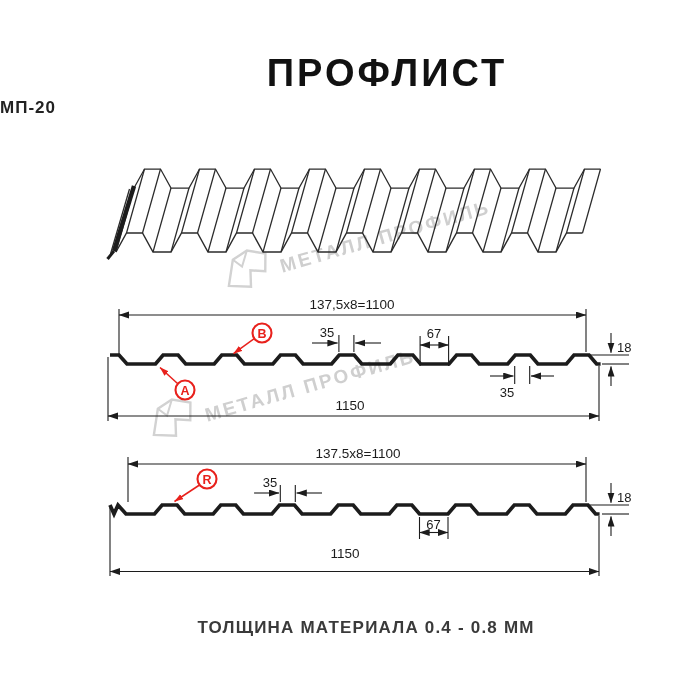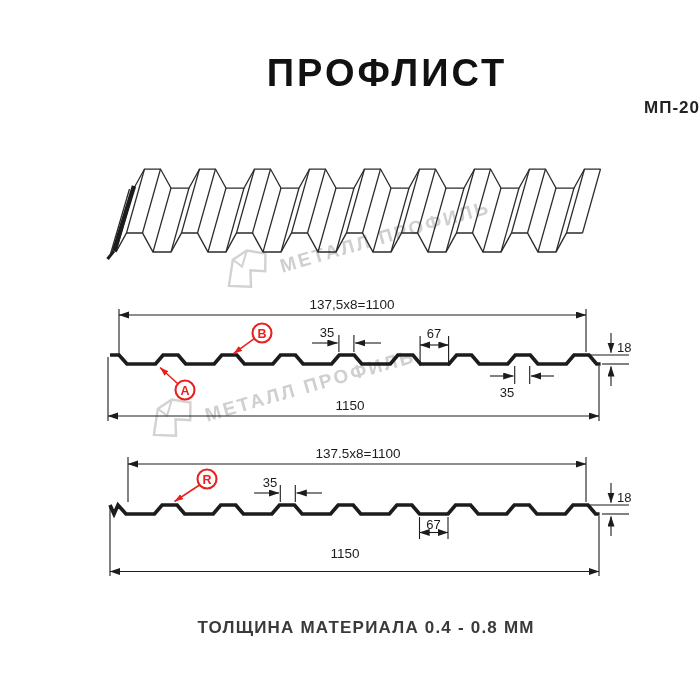--- a/index.html
+++ b/index.html
@@ -4,21 +4,21 @@
 <style>
   :root{
     --accent-red:#e8211c; --line:#1c1c1c; --watermark:#cfcfcf;
   }
   *{margin:0;padding:0;box-sizing:border-box}
   html,body{background:#fff}
   .page{position:relative;width:700px;height:700px;background:#ffffff;overflow:hidden;
         font-family:"Liberation Sans", sans-serif;}
   .title{position:absolute;left:0;top:52px;width:700px;text-align:center;
          font-size:38px;font-weight:800;letter-spacing:3px;color:#111;margin-left:37px;}
-  .subtitle{position:absolute;left:0;top:98px;width:700px;text-align:right;
+  .subtitle{position:absolute;left:0;top:98px;width:700px;text-align:left;
          font-size:17px;font-weight:700;letter-spacing:1px;color:#222;}
   .footer-note{position:absolute;left:16px;top:618px;width:700px;text-align:center;
          font-size:17px;font-weight:700;letter-spacing:1.2px;color:#3a3a3a;}
   .wm{position:absolute;display:flex;align-items:flex-end;gap:9px;
       transform:rotate(-16deg);transform-origin:0 100%;pointer-events:none;}
   .wm .wm-text{font-size:19px;font-weight:700;letter-spacing:2.5px;color:var(--watermark);
       white-space:nowrap;line-height:1;padding-bottom:6px;}
   .wm svg{display:block}
   svg.draw{position:absolute;left:0;top:0}
   .dimtxt{font-size:13px;fill:var(--line);font-family:"Liberation Sans",sans-serif;}

